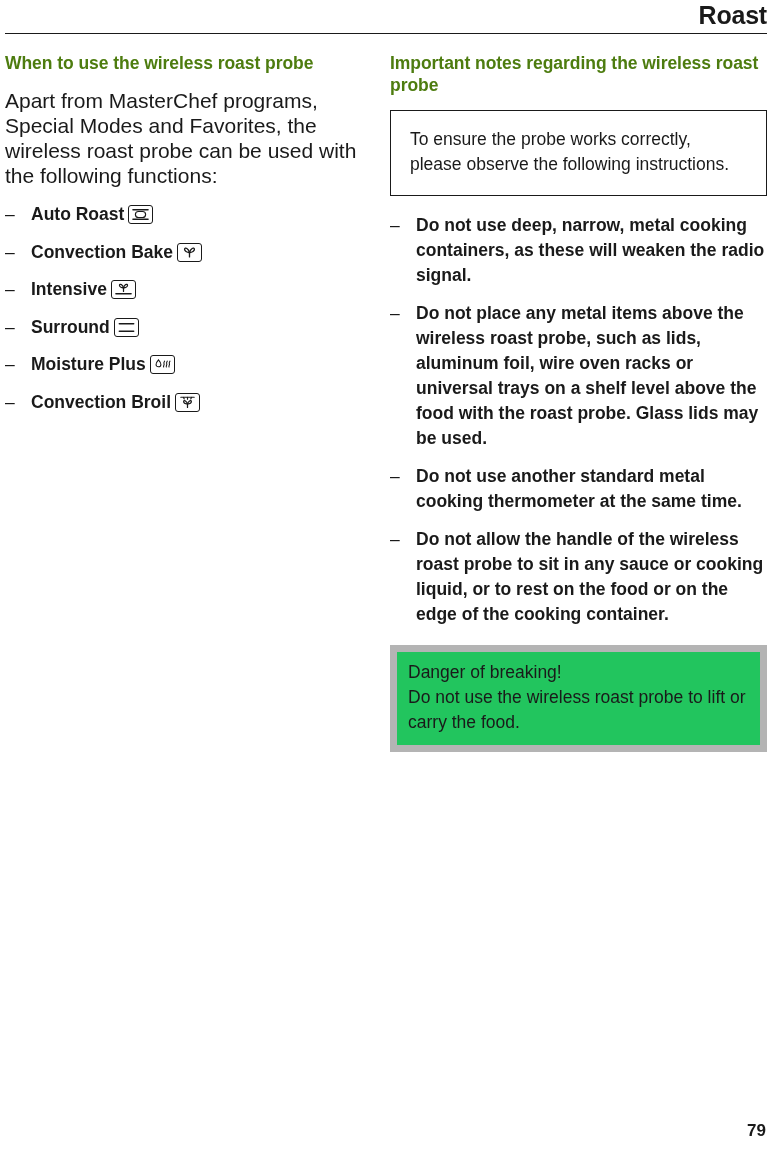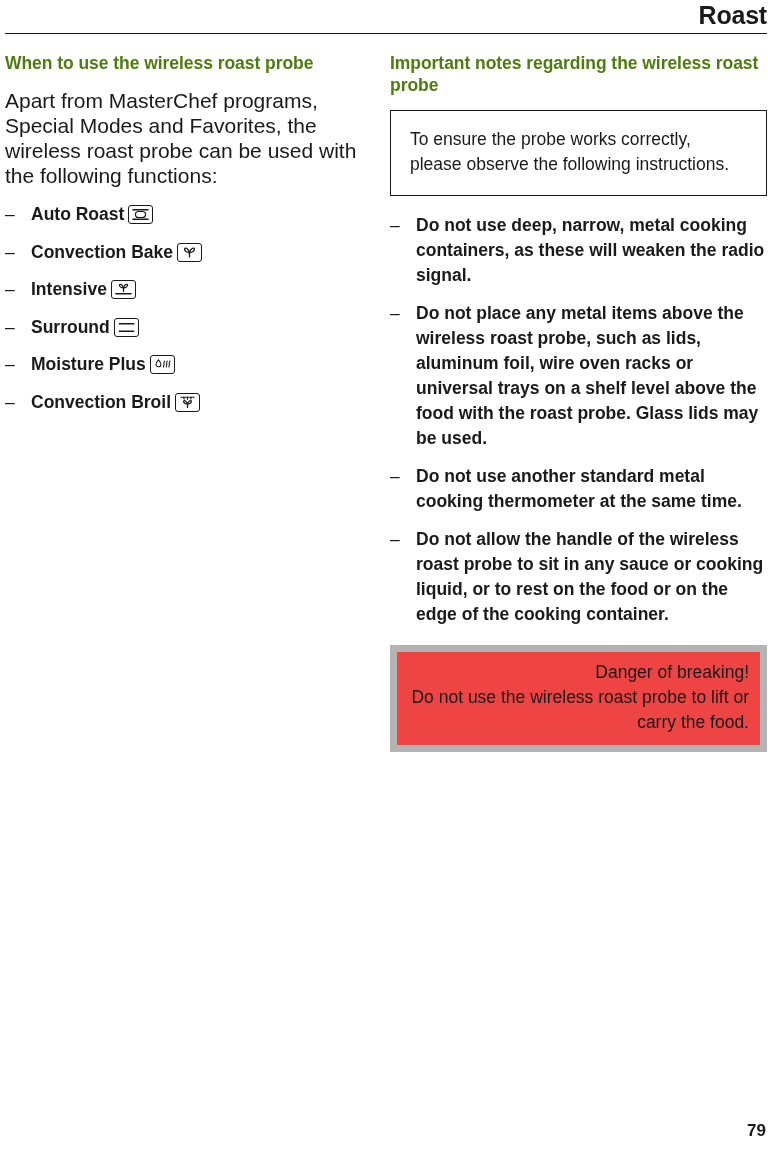--- a/index.html
+++ b/index.html
@@ -145,24 +145,23 @@
   .note-box p {
     margin: 8px;
     font-size: 17.5px;
     line-height: 25px;
     color: #1a1a1a;
   }
 
   .warning-box {
     box-sizing: border-box;
     border: 7px solid #b4b4b4;
-    background: #ef4444;
+    background: #22c55e;
     padding: 8px 11px 10px 11px;
     margin-top: 18px;
-    text-align: right;
   }
   .warning-box p {
     margin: 0;
     font-size: 17.5px;
     line-height: 25px;
     color: #1a1a1a;
   }
 
   
   .page-footer {

